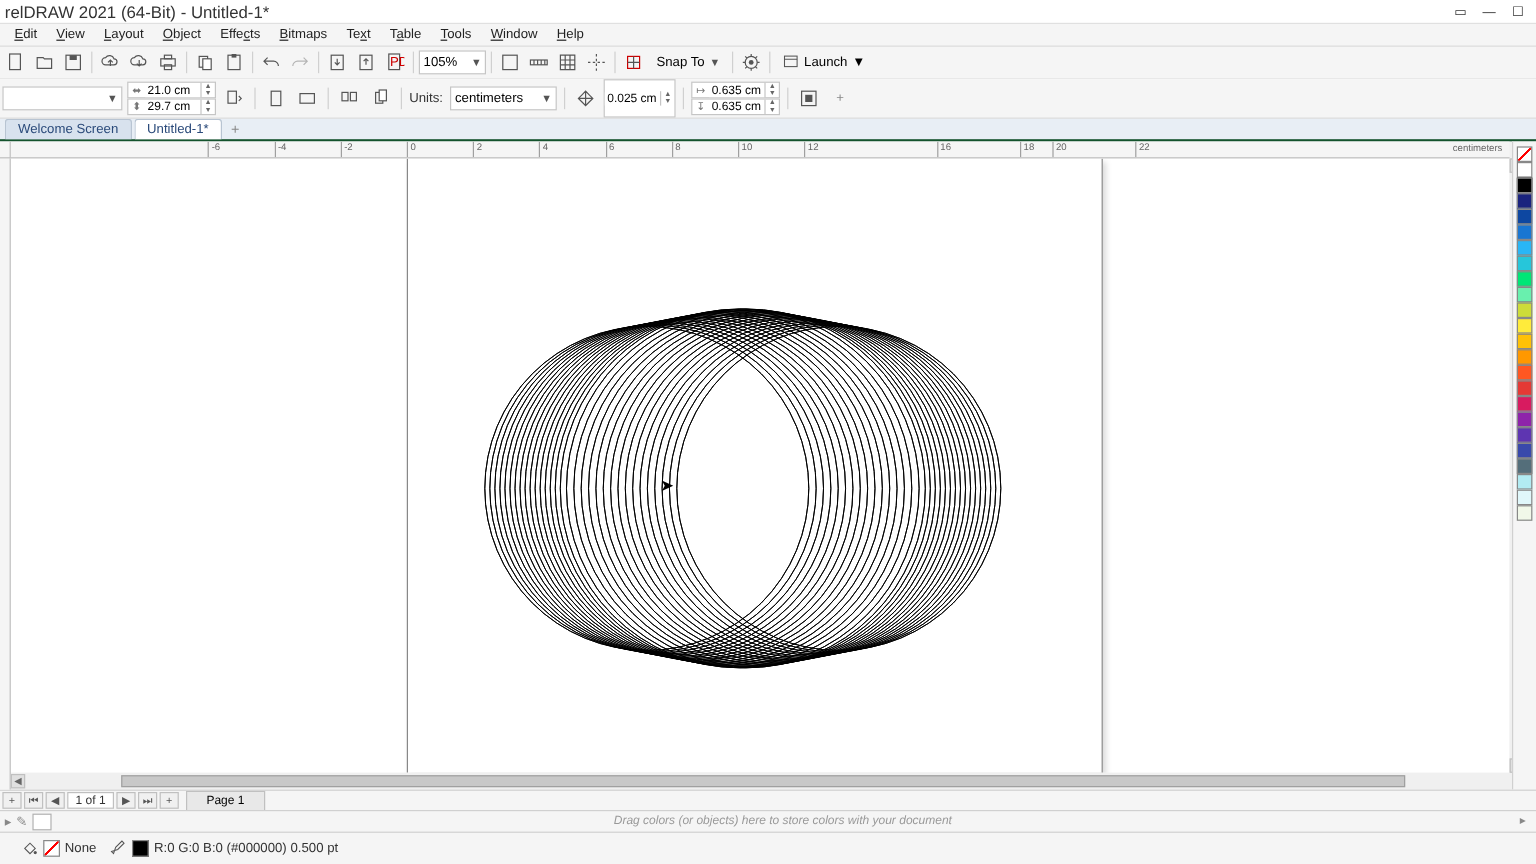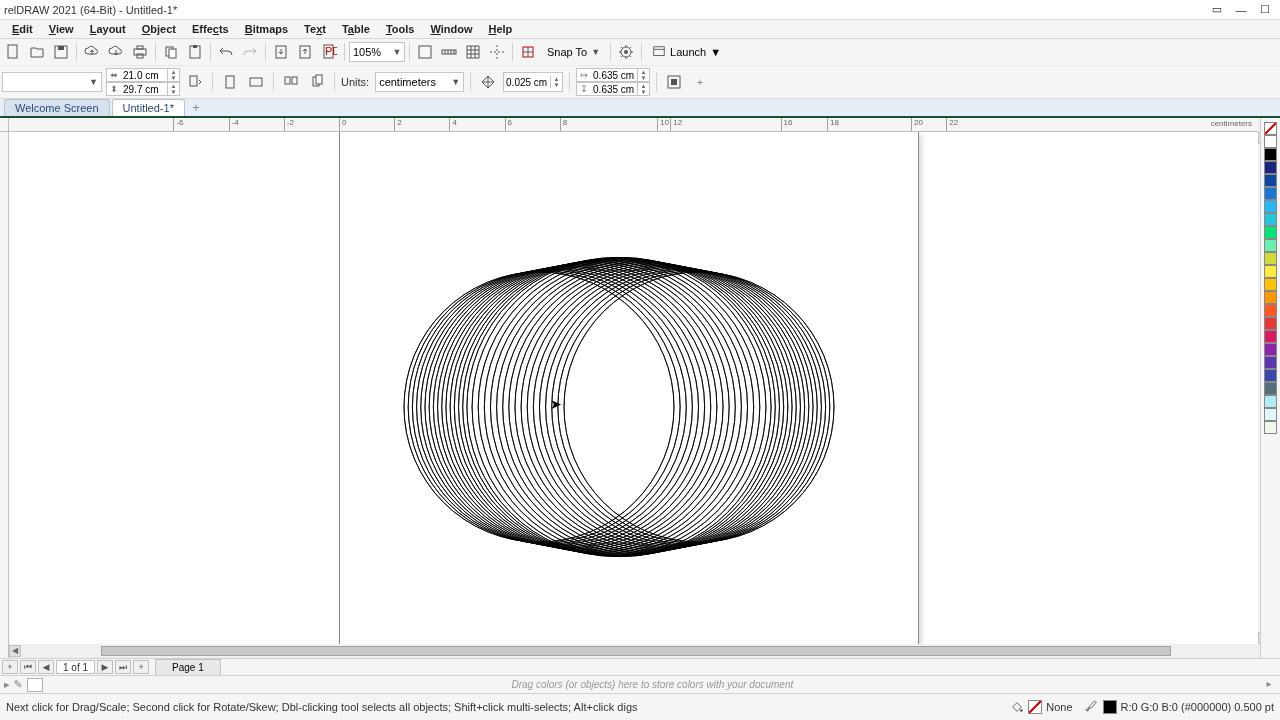--- a/index.html
+++ b/index.html
@@ -1,26 +1,26 @@
 <!DOCTYPE html>
 <html><head>
 <meta charset="utf-8">
 <style>
 * { margin:0; padding:0; box-sizing:border-box; font-family:"Segoe UI",Tahoma,sans-serif; font-size:11px; user-select:none; }
 body { width:1280px; height:720px; overflow:hidden; background:#fff; position:relative; }
 
 
 .titlebar { height:20px; background:#fff; display:flex; align-items:center; padding:0 4px; border-bottom:1px solid #e0e0e0; }
-.titlebar .title { flex:1; color:#333; font-size:11px; }
+.titlebar .title { flex:1; color:#333; font-size:14px; }
 .titlebar .winbtns { display:flex; gap:2px; }
 .titlebar .winbtns span { width:22px; height:16px; display:flex; align-items:center; justify-content:center; color:#333; font-size:11px; }
 
 
 .menubar { height:19px; background:#f5f5f5; display:flex; align-items:center; padding:0 4px; border-bottom:1px solid #d8d8d8; }
-.menubar .mi { padding:12px 8px; color:#222; font-size:11px; cursor:default;font-weight:bold; }
+.menubar .mi { padding:12px 8px; color:#222; font-size:11px; cursor:default; }
 .mi u { text-decoration:underline; }
 
 
 .toolbar1 { height:27px; background:#f5f5f5; display:flex; align-items:center; padding:0 2px; gap:2px; border-bottom:1px solid #e8e8e8; }
 .tbtn { width:22px; height:22px; display:flex; align-items:center; justify-content:center; border:1px solid transparent; border-radius:2px; color:#555; }
 .tbtn svg { width:16px; height:16px; }
 .tsep { width:1px; height:18px; background:#d0d0d0; margin:0 2px; }
 .zoom { display:flex; align-items:center; border:1px solid #c5c5c5; height:20px; background:#fff; }
 .zoom input { border:none; width:40px; font-size:11px; padding:1px 3px; outline:none; }
 .zoom .dd { width:14px; text-align:center; color:#555; font-size:9px; }
@@ -313,21 +313,21 @@
   <div class="combo">
     <input value="centimeters" style="">
     <span class="dd">▼</span>
   </div>
   <div class="tsep"></div>
   <div class="tbtn">
       <svg viewBox="0 0 16 16">
         <path d="M8 2v12M2 8h12M5 5l3-3 3 3M5 11l3 3 3-3M5 5l-3 3 3 3M11 5l3 3-3 3" stroke="#555" fill="none"></path>
       </svg>
     </div>
-  <div class="dimfield" style="height:20px">
+  <div class="dimfield" style="height:32px">
     <input value="0.025 cm" style="">
     <div class="spinners">
         <span>▲</span>
         <span>▼</span>
       </div>
   </div>
   <div class="tsep"></div>
   <div class="dimgroup">
     <div class="dimfield">
       <span class="icon">↦</span>
@@ -383,36 +383,36 @@
       </div>
       <div class="tick" style="left: 440.4px;">
         <span>4</span>
       </div>
       <div class="tick" style="left: 495.6px;">
         <span>6</span>
       </div>
       <div class="tick" style="left: 550.8px;">
         <span>8</span>
       </div>
-      <div class="tick" style="left: 606px; margin-left: 42px;">
+      <div class="tick" style="left: 606px;">
         <span>10</span>
       </div>
       <div class="tick" style="left: 661.2px;">
         <span>12</span>
       </div>
       <div class="tick" style="left: 716.4px; margin-top: 40px;">
         <span>14</span>
       </div>
       <div class="tick" style="left: 771.6px;">
         <span>16</span>
       </div>
-      <div class="tick" style="left: 818px;">
+      <div class="tick" style="left: 841px;">
         <span>18</span>
       </div>
-      <div class="tick" style="left: 902px;">
+      <div class="tick" style="left: 868px;">
         <span>20</span>
       </div>
       <div class="tick" style="left: 937.2px;">
         <span>22</span>
       </div>
     </div>
   <div class="ruler-v"></div>
   <div class="canvas-area">
     <div class="page-rect"></div>
     <div class="artwork">
@@ -536,21 +536,20 @@
 
 <div class="colortray">
   <span style="color:#888">▸</span>
   <span style="color:#888">✎</span>
   <div class="trayslot"></div>
   <span class="trayhint">Drag colors (or objects) here to store colors with your document</span>
   <span class="trayarrow">▸</span>
 </div>
 
 <div class="statusbar">
-  <span class="hint">Next click for Drag/Scale; Second click for Rotate/Skew; Dbl-clicking tool selects all objects; Shift+click multi-selects; Alt+click digs</span>
   <div class="sgroup">
     <svg width="14" height="14" viewBox="0 0 16 16">
         <path d="M3 8l5-5 5 5-5 5z" fill="none" stroke="#555"></path>
         <circle cx="13" cy="12" r="1.5" fill="#555"></circle>
       </svg>
     <span class="noswatch"></span>
     <span>None</span>
   </div>
   <div class="sgroup">
     <svg width="14" height="14" viewBox="0 0 16 16">

